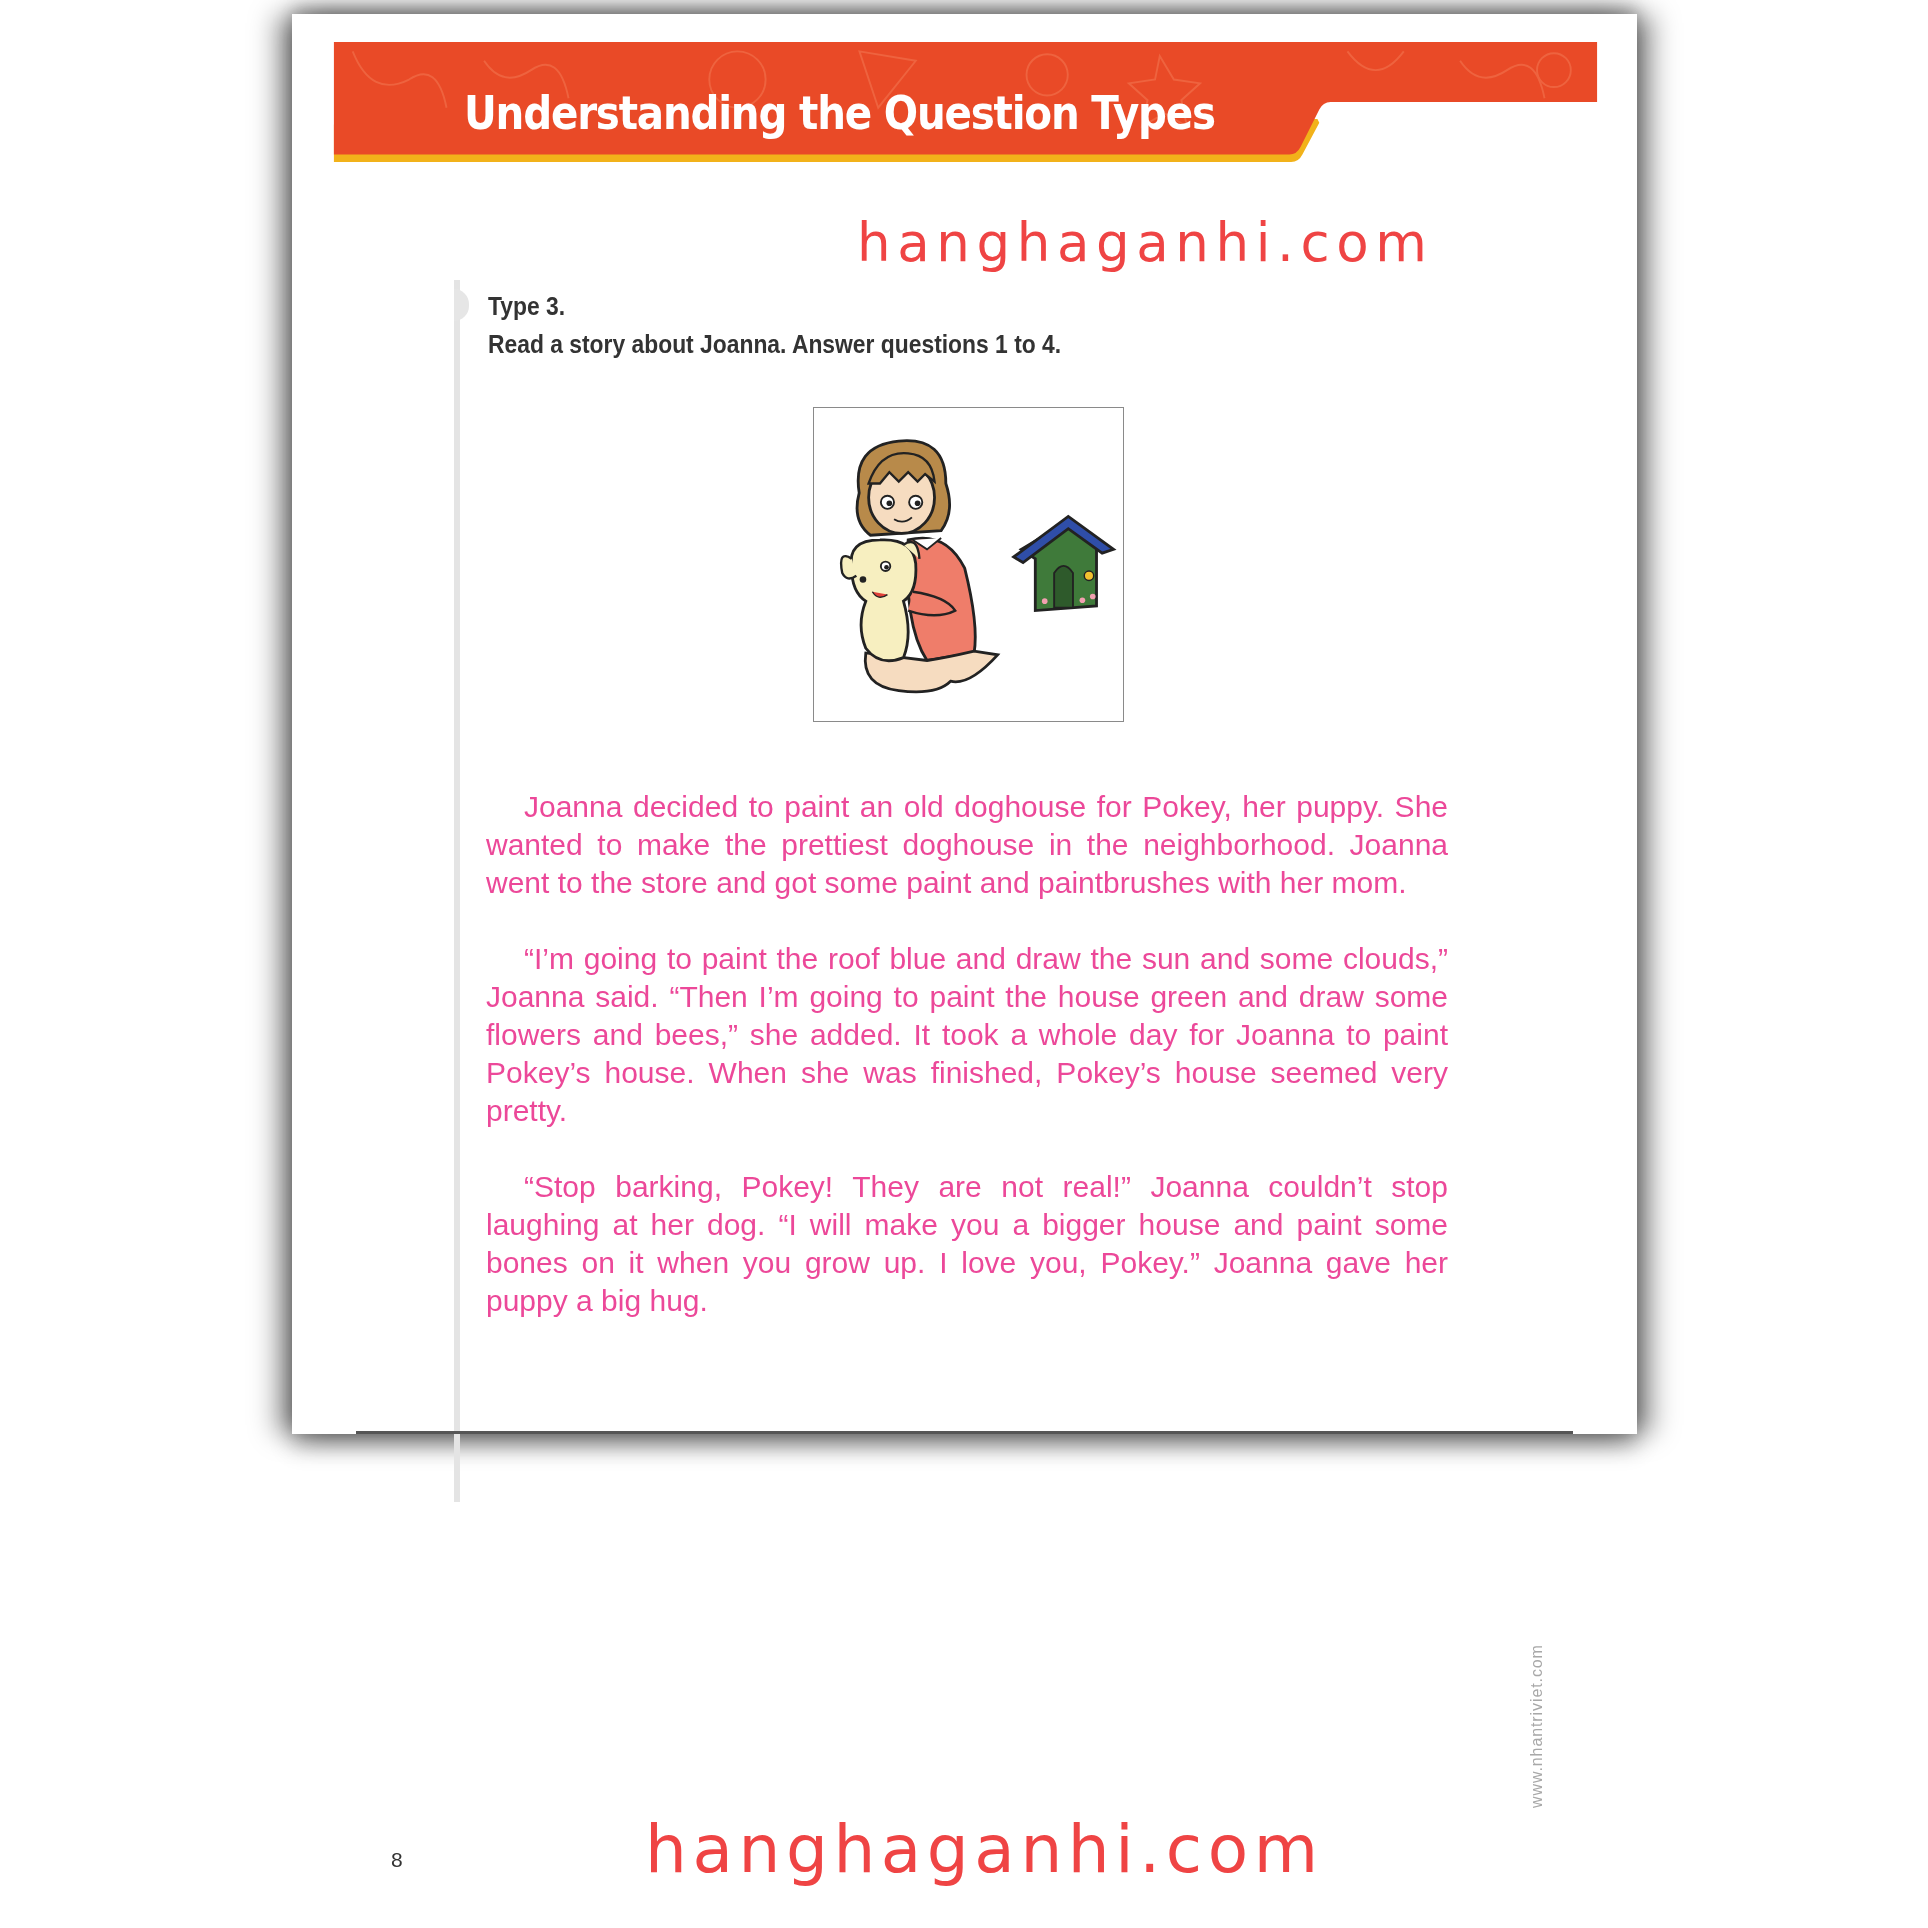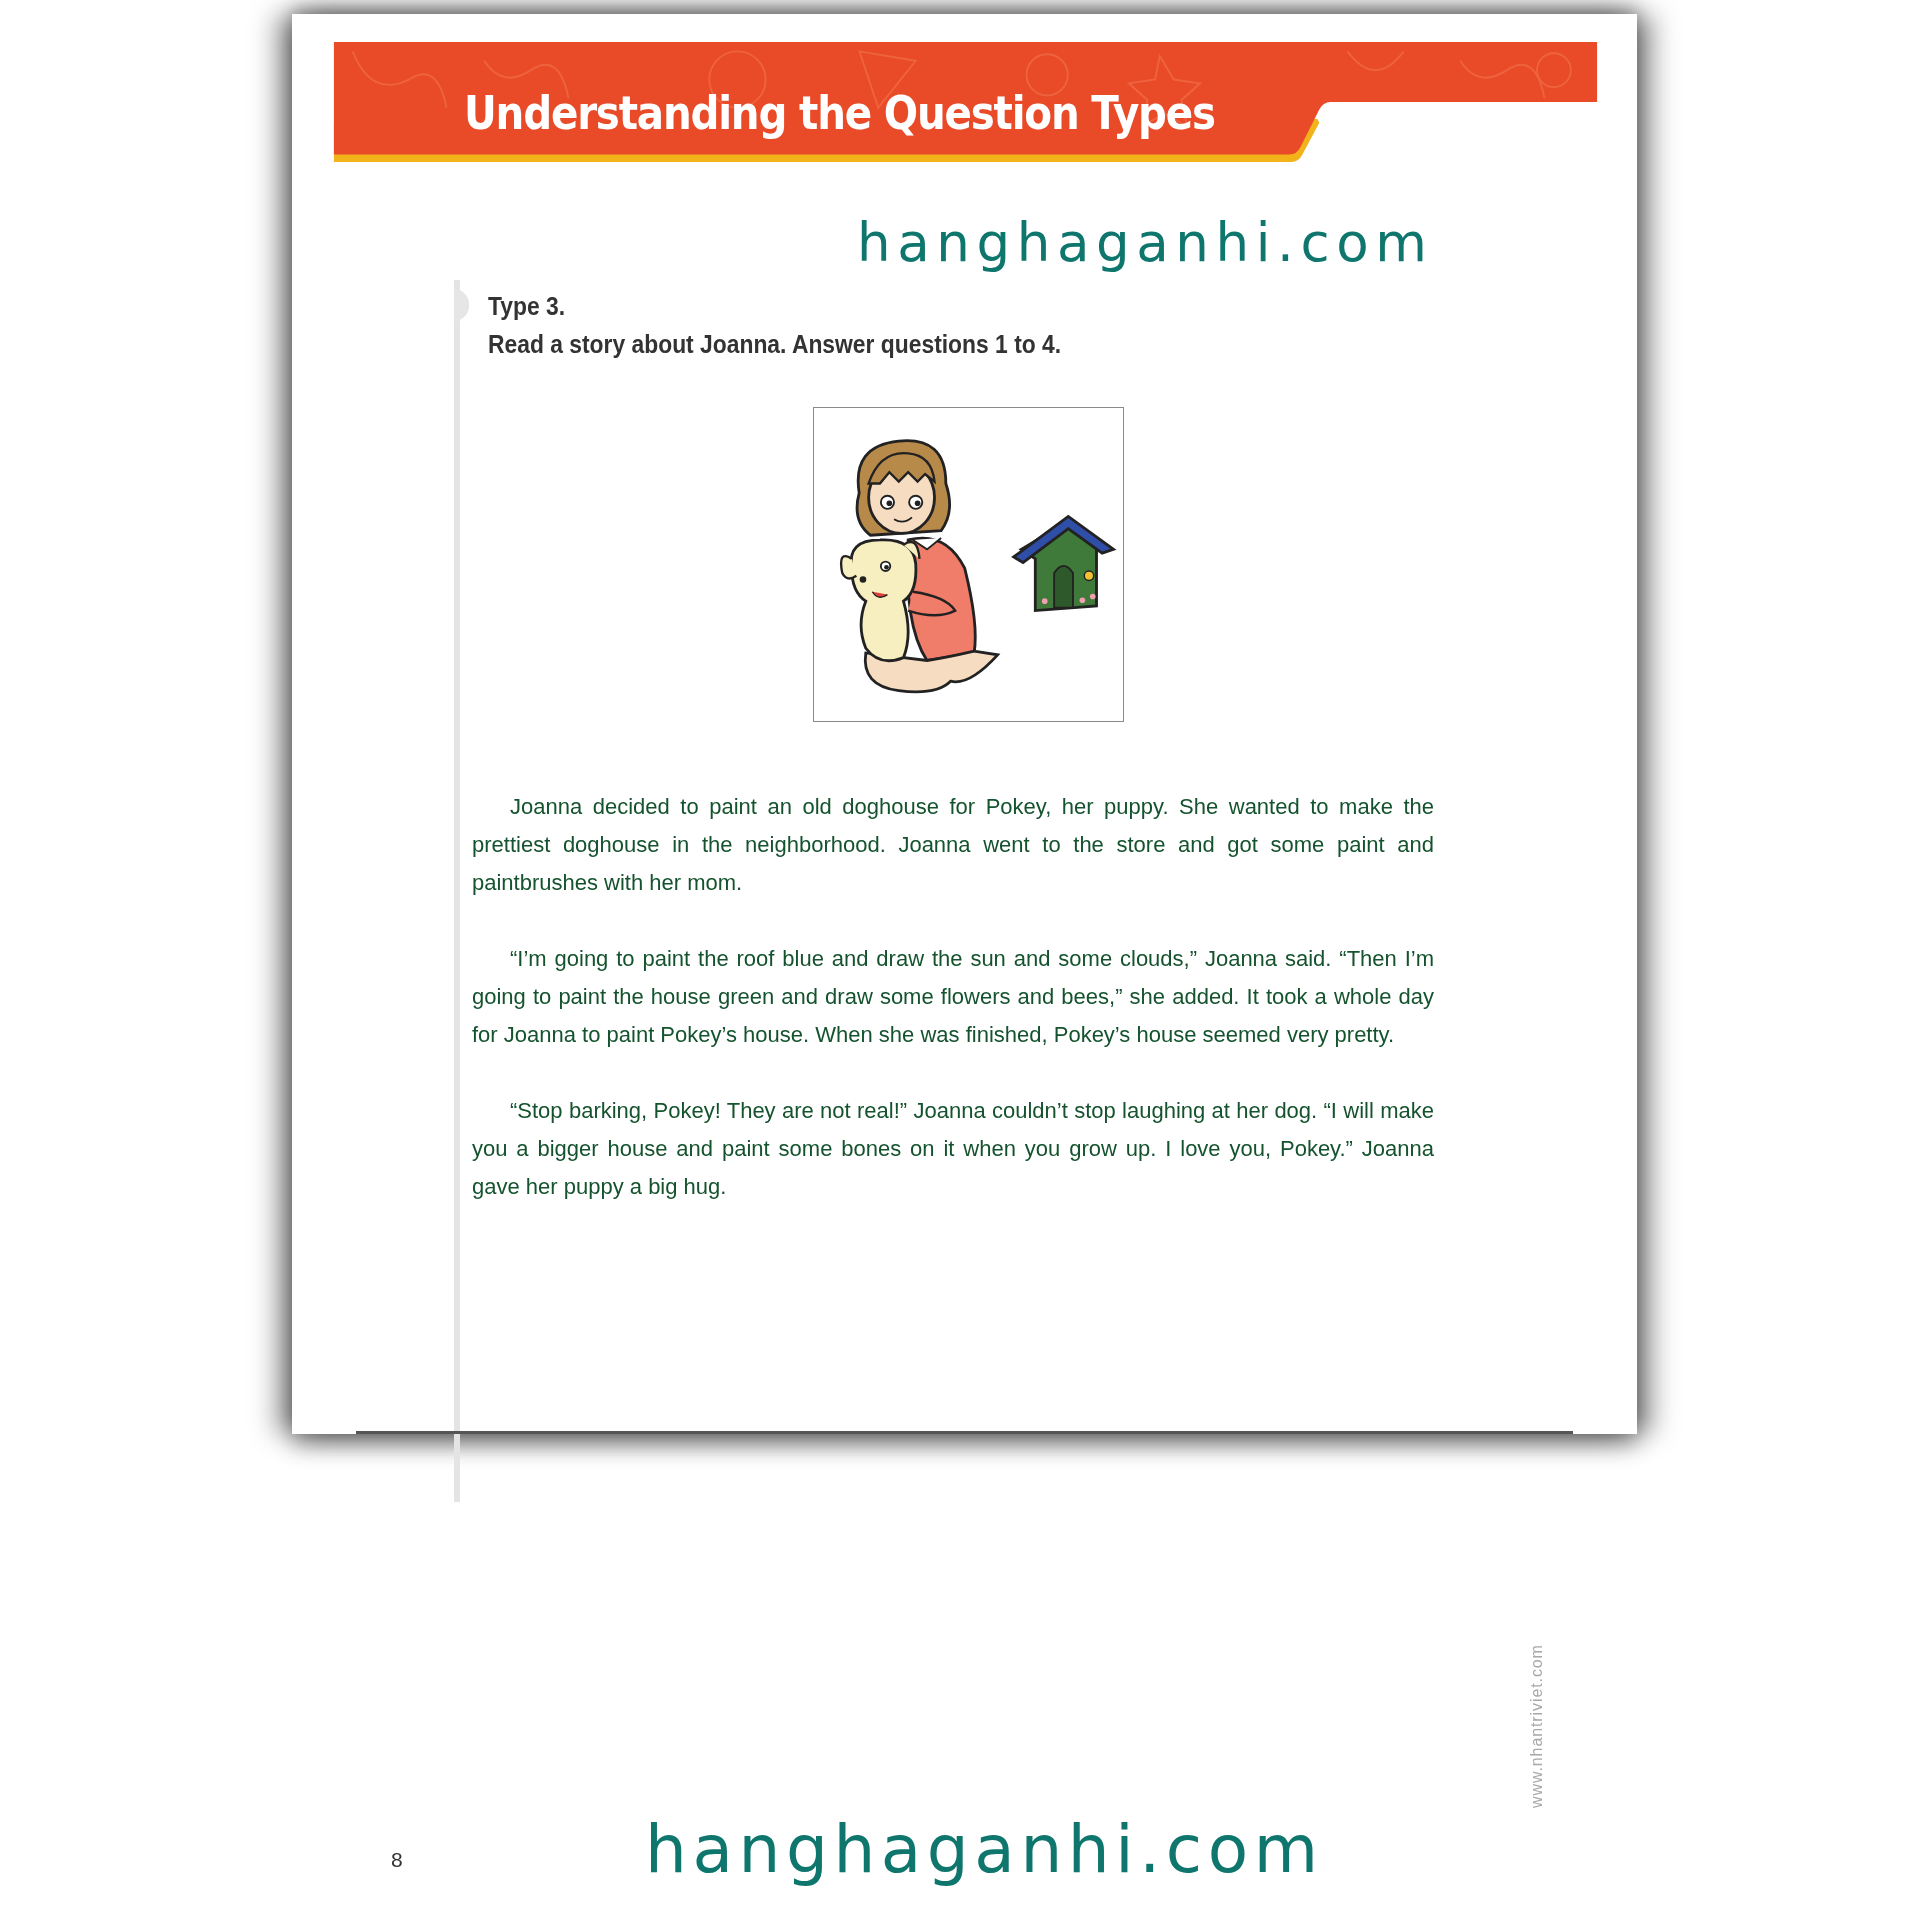--- a/index.html
+++ b/index.html
@@ -23,21 +23,21 @@
   .banner svg { position:absolute; left:0; top:0; }
   .banner-title {
     position:absolute; left:132px; top:43px;
     font-family:"DejaVu Sans", sans-serif; font-weight:bold;
     font-size:47px; color:#fff; letter-spacing:-1.4px;
     transform:scaleX(0.86); transform-origin:left center;
     white-space:nowrap;
   }
   .watermark {
     position:absolute; font-family:"DejaVu Sans", sans-serif;
-    color:#0f766e; white-space:nowrap;
+    color:#ef4444; white-space:nowrap;
   }
   .wm-top { left:565px; top:198px; font-size:53px; letter-spacing:6.6px; }
   .wm-bottom { left:353px; top:1797px; font-size:66px; letter-spacing:5.6px; }
 
   .side-bar {
     position:absolute; left:162px; top:266px; width:5.6px; height:1222px; background:#e4e4e4;
   }
   .side-tab {
     position:absolute; left:162px; top:275px; width:15px; height:32px;
     background:#e6e6e6; border-radius:0 16px 16px 0;
@@ -50,22 +50,22 @@
   .type-instruction {
     position:absolute; left:196px; top:316px;
     font-weight:bold; font-size:25.4px; color:#333;
     transform:scaleX(0.9); transform-origin:left center; white-space:nowrap;
   }
   .illustration {
     position:absolute; left:521px; top:393px; width:311px; height:315px;
     border:1.9px solid #8a8a8a; background:#fff; box-sizing:border-box;
   }
   .story {
-    position:absolute; left:180px; top:774px; width:962px;
-    font-size:22px; line-height:38px; color:#14532d;
+    position:absolute; left:194px; top:774px; width:962px;
+    font-size:30px; line-height:38px; color:#ec4899;
     text-align:justify;
   }
   .story p { margin:0 0 38px 0; text-indent:38px; }
   .page-number {
     position:absolute; left:99px; top:1834px; font-size:21px; color:#333;
   }
   .side-url {
     position:absolute; left:1236px; top:1794px;
     font-size:16px; color:#a8a8a8; letter-spacing:0.9px;
     transform:rotate(-90deg); transform-origin:left top; white-space:nowrap;

